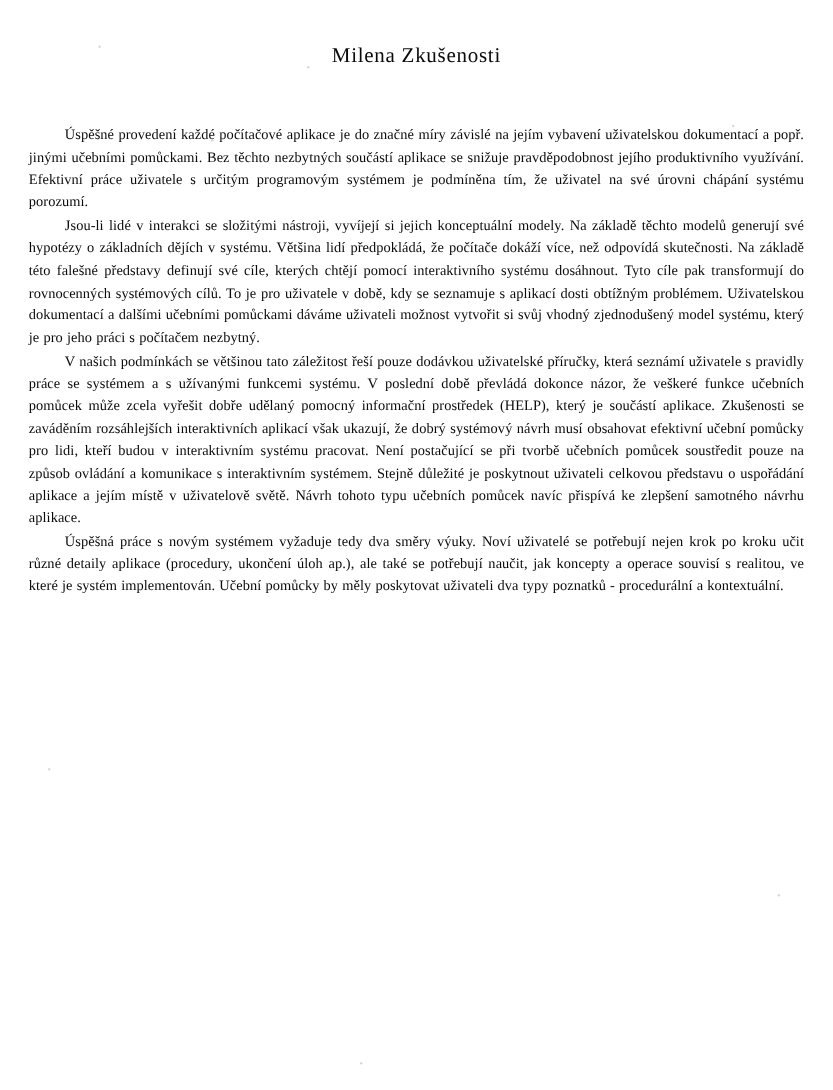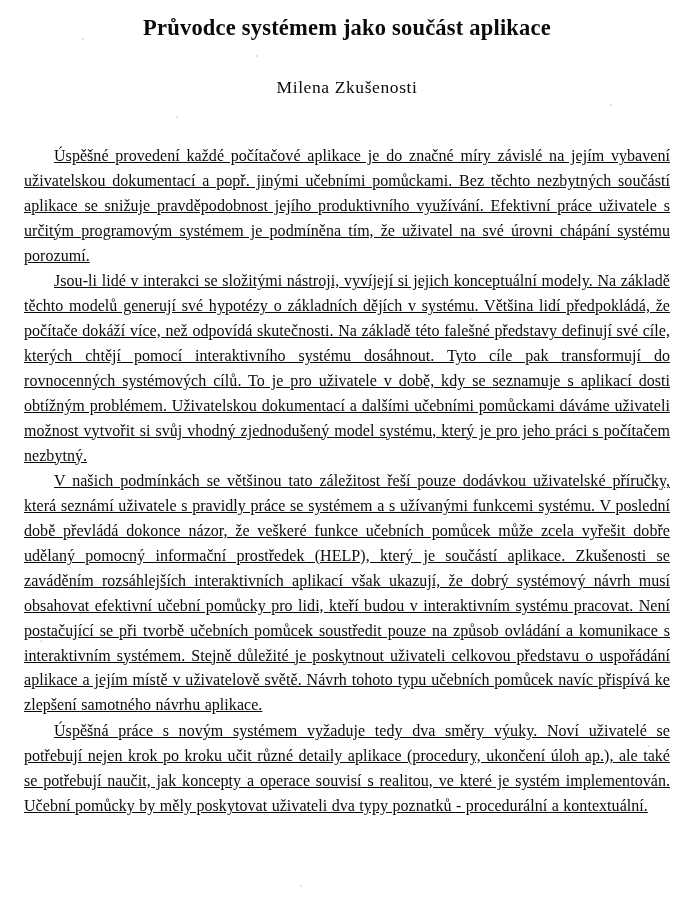--- a/index.html
+++ b/index.html
@@ -38,45 +38,43 @@
     margin: 36px 40px 0 40px;
     letter-spacing: 0.6px;
   }
   .body-text {
     margin: 46px 24px 0 24px;
   }
   p.para {
     margin: 4px 0 0 0;
     text-align: justify;
     text-justify: inter-word;
-    font-size: 16px;
+    font-size: 12px;
     line-height: 1.555;
     text-indent: 30px;
     letter-spacing: 0.05px;
     word-spacing: 0.4px;
-    text-decoration: underline;
   }
   p.para + p.para {
     margin-top: 1px;
   }
   
   .speckle {
     position: absolute;
     pointer-events: none;
     background: #b9b9b9;
     border-radius: 50%;
     opacity: 0.55;
   }
 </style>
 </head>
 <body>
 
 <div class="page">
 
-  <h1 class="title">Průvodce systémem jako součást aplikace</h1>
 
   <div class="author">Milena  Zkušenosti</div>
 
   <div class="body-text">
     <p class="para">Úspěšné provedení každé počítačové aplikace je do značné míry  závislé na jejím vybavení uživatelskou dokumentací a popř.  jinými učebními  pomůckami. Bez těchto nezbytných součástí aplikace se snižuje pravděpodobnost jejího produktivního využívání. Efektivní práce uživatele s určitým programovým systémem je podmíněna tím, že uživatel na své úrovni chápání systému porozumí.</p>
     <p class="para">Jsou-li lidé v interakci se složitými nástroji, vyvíjejí si  jejich konceptuální modely. Na  základě těchto modelů generují své hypotézy o  základních dějích v systému. Většina lidí   předpokládá, že počítače dokáží více, než odpovídá skutečnosti. Na základě této  falešné představy definují své cíle,  kterých chtějí  pomocí interaktivního systému dosáhnout. Tyto cíle pak transformují do rovnocenných systémových cílů. To je pro uživatele v době, kdy se seznamuje s aplikací dosti obtížným problémem. Uživatelskou dokumentací a dalšími učebními pomůckami dáváme uživateli možnost vytvořit si svůj vhodný  zjednodušený model systému,  který je pro  jeho práci s počítačem nezbytný.</p>
     <p class="para">V  našich podmínkách  se většinou  tato záležitost řeší pouze dodávkou uživatelské příručky, která seznámí uživatele  s pravidly práce se systémem a s užívanými funkcemi systému. V poslední době převládá  dokonce názor,  že veškeré funkce učebních pomůcek může  zcela vyřešit  dobře udělaný pomocný informační prostředek (HELP), který je součástí aplikace. Zkušenosti se  zaváděním rozsáhlejších interaktivních aplikací však ukazují, že dobrý systémový návrh musí obsahovat efektivní učební pomůcky pro  lidi, kteří budou v interaktivním  systému pracovat.  Není postačující se při tvorbě učebních pomůcek soustředit pouze na způsob ovládání a komunikace s interaktivním systémem.  Stejně důležité je poskytnout  uživateli celkovou představu o  uspořádání aplikace a jejím místě v uživatelově světě. Návrh tohoto typu učebních pomůcek navíc přispívá ke zlepšení samotného návrhu aplikace.</p>
     <p class="para">Úspěšná práce s novým  systémem vyžaduje tedy dva směry výuky. Noví uživatelé se potřebují  nejen krok po kroku učit různé detaily  aplikace (procedury, ukončení úloh ap.), ale také  se potřebují naučit, jak  koncepty a  operace souvisí s realitou, ve které je systém implementován. Učební  pomůcky by  měly poskytovat  uživateli dva typy poznatků - procedurální a kontextuální.</p>
   </div>
 

